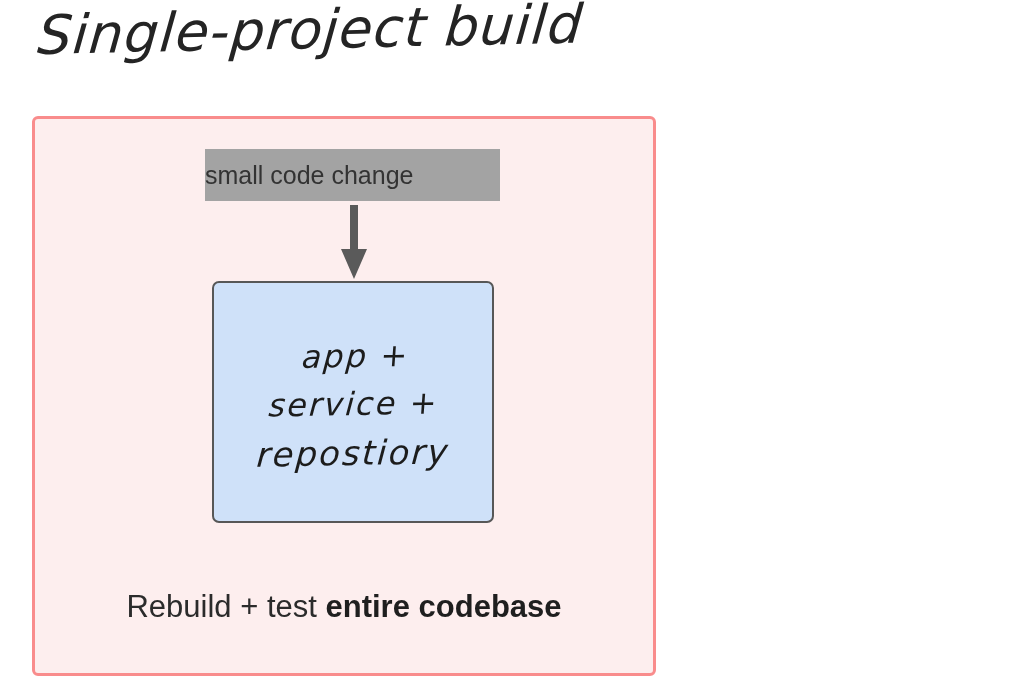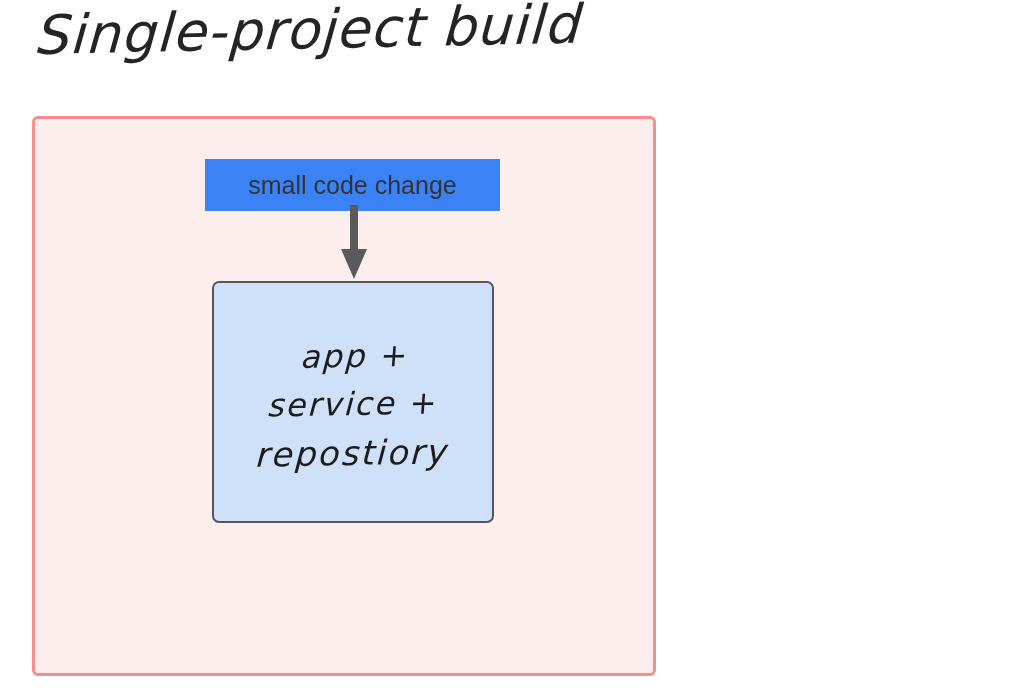--- a/index.html
+++ b/index.html
@@ -42,27 +42,27 @@
     box-sizing: border-box;
     background: #fdeeee;
     border: 3px solid #f98c8c;
     border-radius: 6px;
   }
 
   
   .code-change-chip {
     position: absolute;
     left: 170px;
-    top: 40px;
+    top: 30px;
     width: 295px;
     height: 52px;
-    background: #3b82f6;
+    background: #a3a3a3;
     display: flex;
     align-items: center;
-    justify-content: center;
+    justify-content: flex-start;
   }
   .code-change-chip .chip-label {
     font-family: "Liberation Sans", sans-serif;
     font-size: 25px;
     font-weight: 400;
     color: #333333;
     line-height: 1;
   }
 
   
@@ -139,14 +139,17 @@
       <polygon points="11,0 19,0 19,44 28,44 15,74 2,44 11,44" fill="#5a5a5a"></polygon>
     </svg>
   </div>
 
   <div class="component-box">
     <span class="component-line line-1">app +</span>
     <span class="component-line line-2">service +</span>
     <span class="component-line line-3">repostiory</span>
   </div>
 
+  <div class="outer-caption">
+    <span class="caption-normal">Rebuild + test </span><span class="caption-strong">entire codebase</span>
+  </div>
 
 </div>
 
 </body></html>

